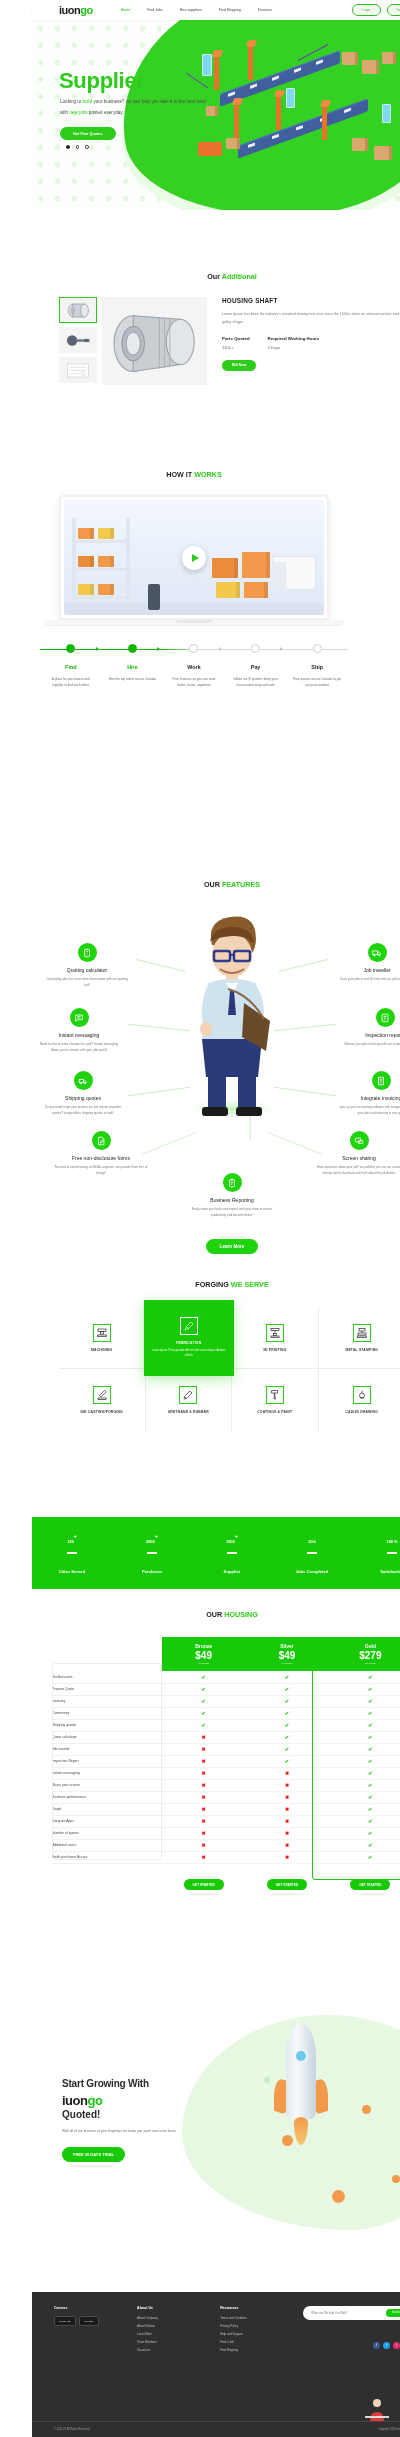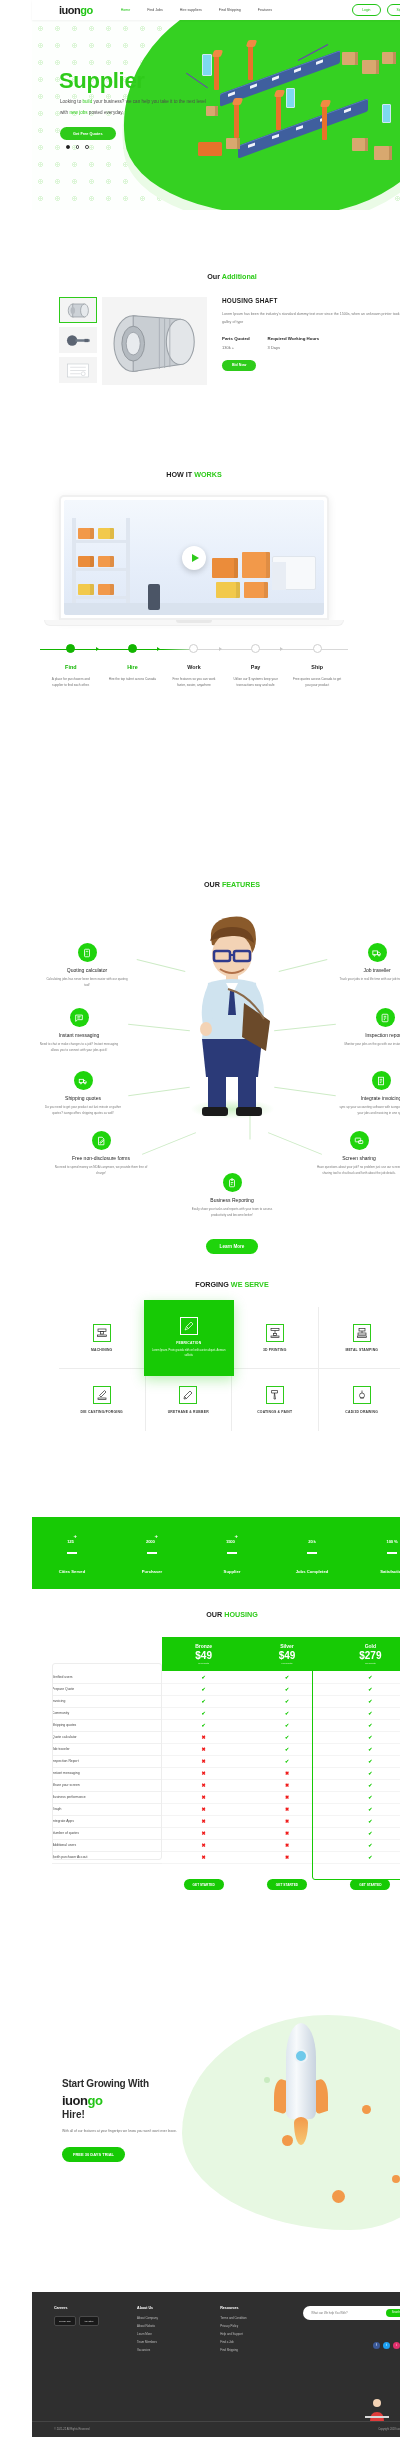--- a/index.html
+++ b/index.html
@@ -958,21 +958,21 @@
       <div class="rocket-fin" style="left:6px;top:56px;border-radius:60% 0 40% 0;transform:skewY(18deg);"></div>
       <div class="rocket-fin" style="left:46px;top:56px;border-radius:0 60% 0 40%;transform:skewY(-18deg);"></div>
       <div class="rocket-body"></div>
       <div class="rocket-win"></div>
       <div class="rocket-flame"></div>
     </div>
 
     <div class="grow-text">
       <h2>Start Growing With</h2>
       <div class="grow-logo"><span class="a">iuon</span><span class="b">go</span></div>
-      <div class="grow-today">Hire!</div>
+      <div class="grow-today">Quoted!</div>
       <p class="grow-sub">With all of our features at your fingertips we know you won't want ever leave.</p>
       <button class="grow-btn">FREE 30 DAYS TRIAL</button>
     </div>
   </div>
 
   <div class="footer">
     <div class="f-cols">
       <div class="f-col">
         <h6>Careers</h6>
         <div class="store-badges">

